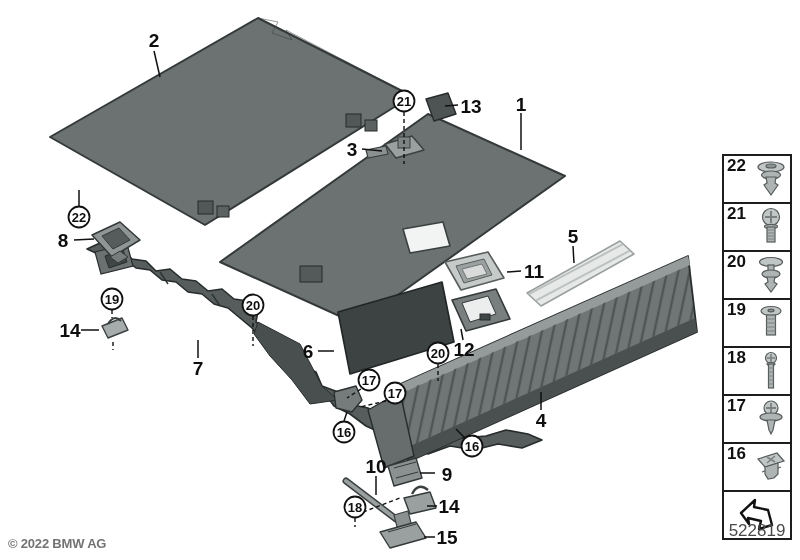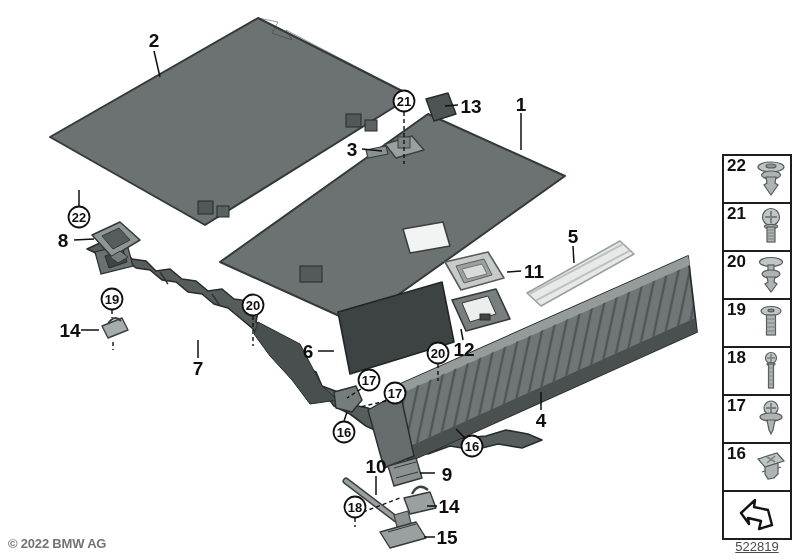--- a/index.html
+++ b/index.html
@@ -8,22 +8,22 @@
   svg text{font-family:"Liberation Sans",sans-serif;}
   .diagram{position:absolute;left:0;top:0;}
   
   .legend{position:absolute;left:0;top:0;width:800px;height:560px;pointer-events:none;}
   .fbox{position:absolute;left:722px;width:70px;height:50px;border:2px solid #1d1d1d;
         background:#ffffff;box-sizing:border-box;pointer-events:auto;}
   .fnum{position:absolute;left:3px;top:0px;font-size:17px;font-weight:bold;color:#111;}
   .ficon{position:absolute;right:0px;top:2px;}
   .copyright{position:absolute;left:8px;top:536px;font-size:13px;font-weight:bold;
              color:#737373;letter-spacing:-0.2px;}
-  .diagno{position:absolute;left:722px;top:539px;width:70px;text-align:center;
-          font-size:13px;color:#4a4a4a;text-decoration:underline;}
+  .diagno{position:absolute;left:722px;top:521px;width:70px;text-align:center;
+          font-size:17px;color:#4a4a4a;}
 </style>
 </head>
 <body>
 
 <div class="stage">
 
 <svg class="diagram" width="800" height="560" viewBox="0 0 800 560">
   <defs>
     <pattern id="ribs4" width="11" height="11" patternUnits="userSpaceOnUse" patternTransform="rotate(12)">
       <line x1="5" y1="-1" x2="5" y2="12" stroke="#343a3a" stroke-width="2.4" opacity="0.55"></line>

